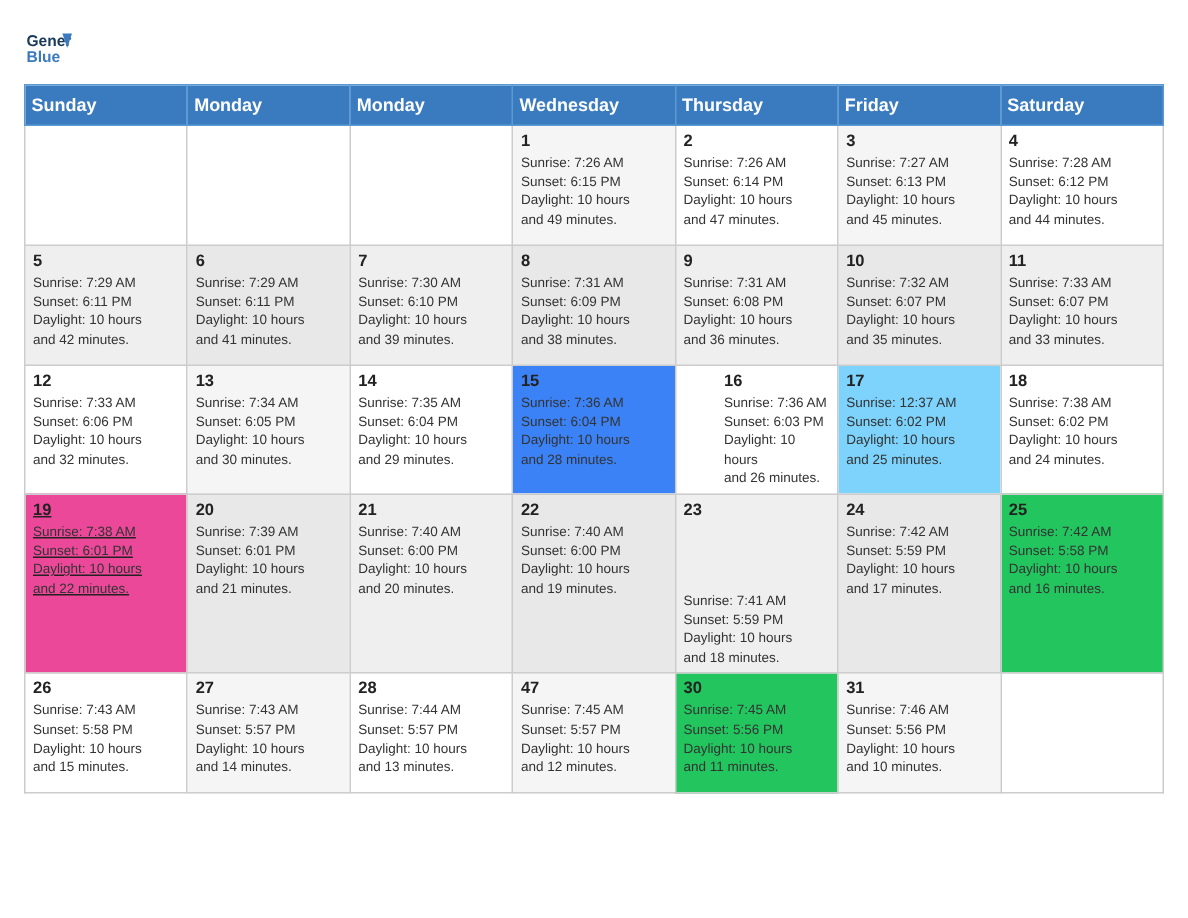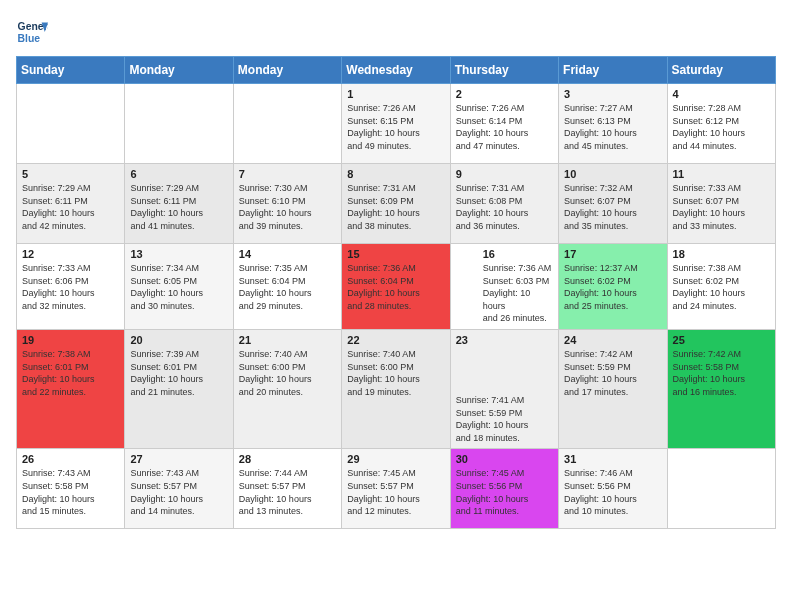--- a/index.html
+++ b/index.html
@@ -220,51 +220,51 @@
 Daylight: 10 hours
 and 30 minutes.</div>
         </td>
         <td style="background: rgb(255, 255, 255); margin-top: 44px;">
           <span class="day-num">14</span>
           <div class="day-info" style="white-space: pre-line;">Sunrise: 7:35 AM
 Sunset: 6:04 PM
 Daylight: 10 hours
 and 29 minutes.</div>
         </td>
-        <td style="background: #ef4444;">
+        <td style="background: #3b82f6;">
           <span class="day-num">15</span>
           <div class="day-info" style="white-space: pre-line;">Sunrise: 7:36 AM
 Sunset: 6:04 PM
 Daylight: 10 hours
 and 28 minutes.</div>
         </td>
         <td style="background: rgb(255, 255, 255); padding-left: 32px;">
           <span class="day-num">16</span>
           <div class="day-info" style="white-space: pre-line;">Sunrise: 7:36 AM
 Sunset: 6:03 PM
 Daylight: 10 hours
 and 26 minutes.</div>
         </td>
-        <td style="background: #86efac;">
+        <td style="background: #7dd3fc;">
           <span class="day-num">17</span>
           <div class="day-info" style="white-space: pre-line;">Sunrise: 12:37 AM
 Sunset: 6:02 PM
 Daylight: 10 hours
 and 25 minutes.</div>
         </td>
         <td style="background: rgb(255, 255, 255); margin-left: 36px;">
           <span class="day-num">18</span>
           <div class="day-info" style="white-space: pre-line;">Sunrise: 7:38 AM
 Sunset: 6:02 PM
 Daylight: 10 hours
 and 24 minutes.</div>
         </td>
       </tr>
       <tr>
-        <td style="background: #ef4444;">
+        <td style="background: #ec4899; text-decoration: underline;">
           <span class="day-num">19</span>
           <div class="day-info" style="white-space: pre-line;">Sunrise: 7:38 AM
 Sunset: 6:01 PM
 Daylight: 10 hours
 and 22 minutes.</div>
         </td>
         <td style="background: rgb(232, 232, 232); margin-left: 14px;">
           <span class="day-num">20</span>
           <div class="day-info" style="white-space: pre-line;">Sunrise: 7:39 AM
 Sunset: 6:01 PM
@@ -323,27 +323,27 @@
 and 14 minutes.</div>
         </td>
         <td style="background: rgb(255, 255, 255);">
           <span class="day-num">28</span>
           <div class="day-info" style="white-space: pre-line;">Sunrise: 7:44 AM
 Sunset: 5:57 PM
 Daylight: 10 hours
 and 13 minutes.</div>
         </td>
         <td style="background: rgb(245, 245, 245);">
-          <span class="day-num">29</span>
+          <span class="day-num">47</span>
           <div class="day-info" style="white-space: pre-line;">Sunrise: 7:45 AM
 Sunset: 5:57 PM
 Daylight: 10 hours
 and 12 minutes.</div>
         </td>
-        <td style="background: #d946ef;">
+        <td style="background: #22c55e;">
           <span class="day-num">30</span>
           <div class="day-info" style="white-space: pre-line;">Sunrise: 7:45 AM
 Sunset: 5:56 PM
 Daylight: 10 hours
 and 11 minutes.</div>
         </td>
         <td style="background: rgb(245, 245, 245);">
           <span class="day-num">31</span>
           <div class="day-info" style="white-space: pre-line;">Sunrise: 7:46 AM
 Sunset: 5:56 PM

